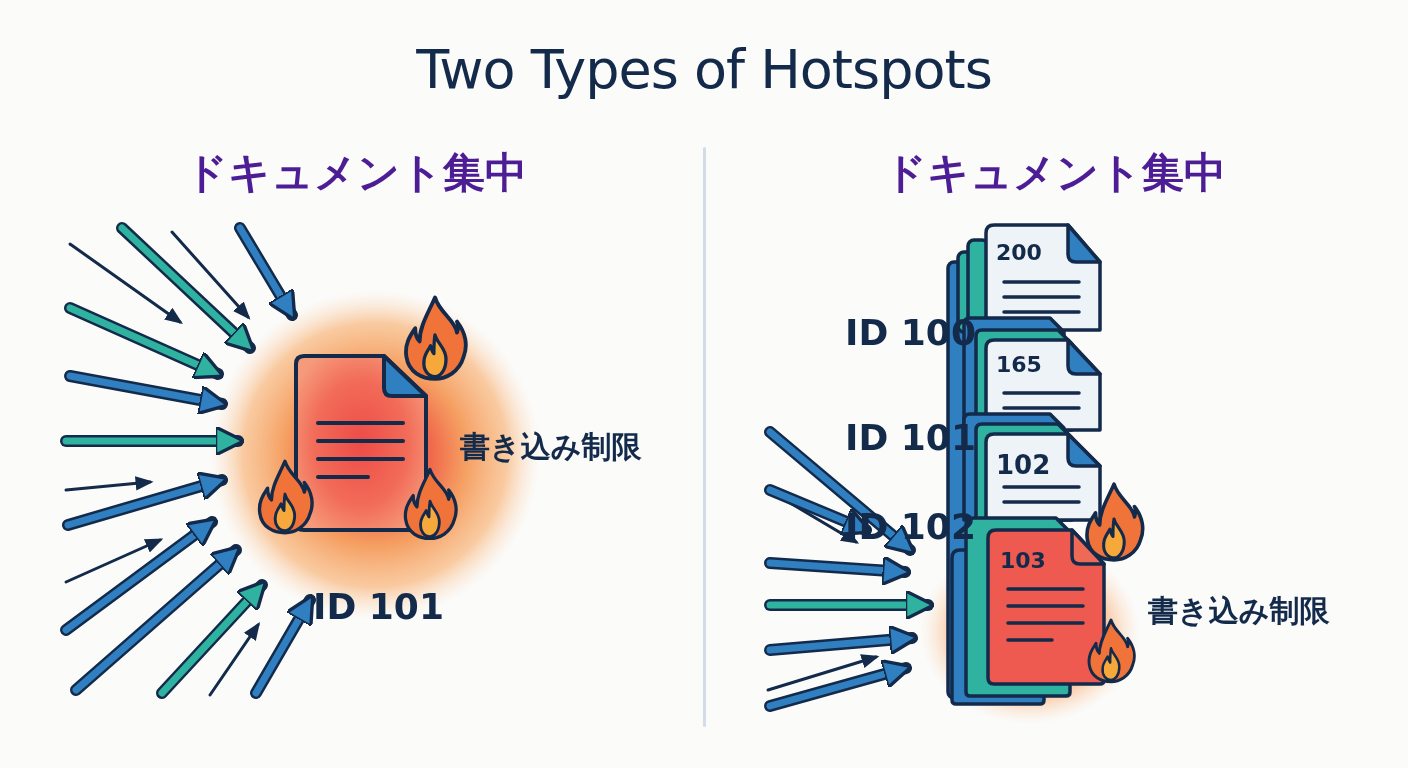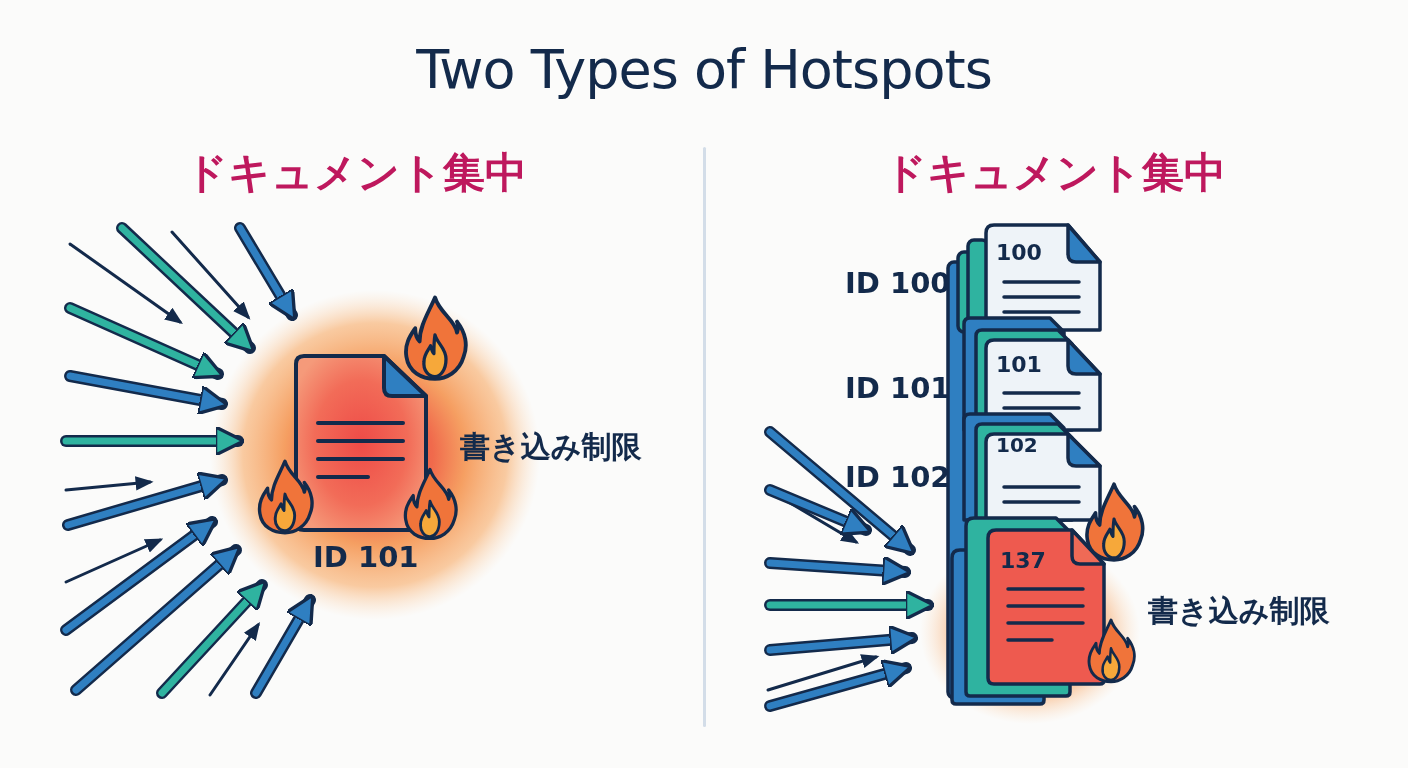--- a/index.html
+++ b/index.html
@@ -10,31 +10,31 @@
     color: #14284a;
     position: relative;
   }
   .title {
     position: absolute; left: 0; right: 0; top: 38px;
     text-align: center; font-size: 54px; font-weight: normal;
     letter-spacing: -1px; color: #132a4b;
   }
   .panel-title {
     position: absolute; top: 145px; font-size: 42px; font-weight: bold;
-    color: #be185d; text-align: center; width: 520px;
+    color: #4c1d95; text-align: center; width: 520px;
   }
   .divider {
     position: absolute; left: 703px; top: 147px; width: 3px; height: 580px;
     background: #d3dde8; border-radius: 2px;
   }
   svg.canvas { position: absolute; left: 0; top: 0; }
   .label {
     position: absolute; font-weight: bold; color: #132a4b;
   }
-  .id-label { font-size: 29px; }
+  .id-label { font-size: 36px; margin-top: 46px; }
   .limit-label { font-size: 30px; }
 </style>
 </head>
 <body>
 
 <div class="title">Two Types of Hotspots</div>
 
 <div class="panel-title" style="left:96px;">ドキュメント集中</div>
 <div class="panel-title" style="left:795px;">ドキュメント集中</div>
 
@@ -205,18 +205,18 @@
   </g>
 </svg>
 
 <div class="label id-label" style="left:313px; top:540px;">ID 101</div>
 <div class="label limit-label" style="left:460px; top:427px;">書き込み制限</div>
 
 <div class="label id-label" style="left:845px; top:266px;">ID 100</div>
 <div class="label id-label" style="left:845px; top:371px;">ID 101</div>
 <div class="label id-label" style="left:845px; top:460px;">ID 102</div>
 
-<div class="label" style="left:996px; top:240px; font-size:22px;">100</div>
-<div class="label" style="left:996px; top:352px; font-size:22px;">101</div>
-<div class="label" style="left:996px; top:433px; font-size:20px;">102</div>
-<div class="label" style="left:1000px; top:548px; font-size:22px;">137</div>
+<div class="label" style="left:996px; top:240px; font-size:22px;">200</div>
+<div class="label" style="left:996px; top:352px; font-size:22px;">165</div>
+<div class="label" style="left:996px; top:450px; font-size:26px;">102</div>
+<div class="label" style="left:1000px; top:548px; font-size:22px;">103</div>
 
 <div class="label limit-label" style="left:1148px; top:591px;">書き込み制限</div>
 
 </body></html>

